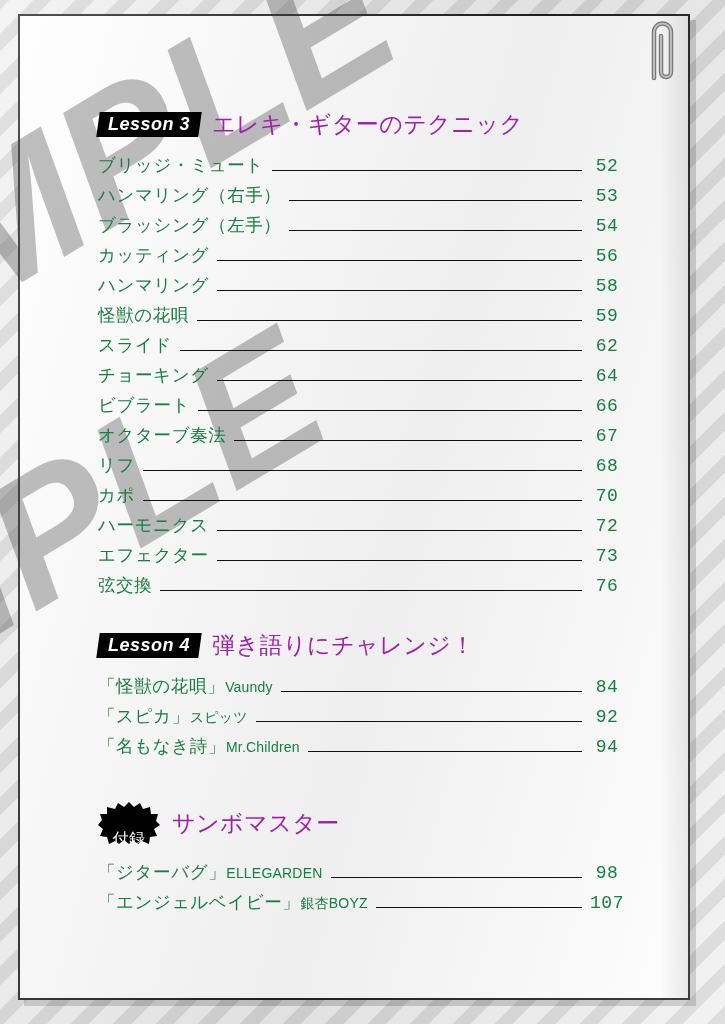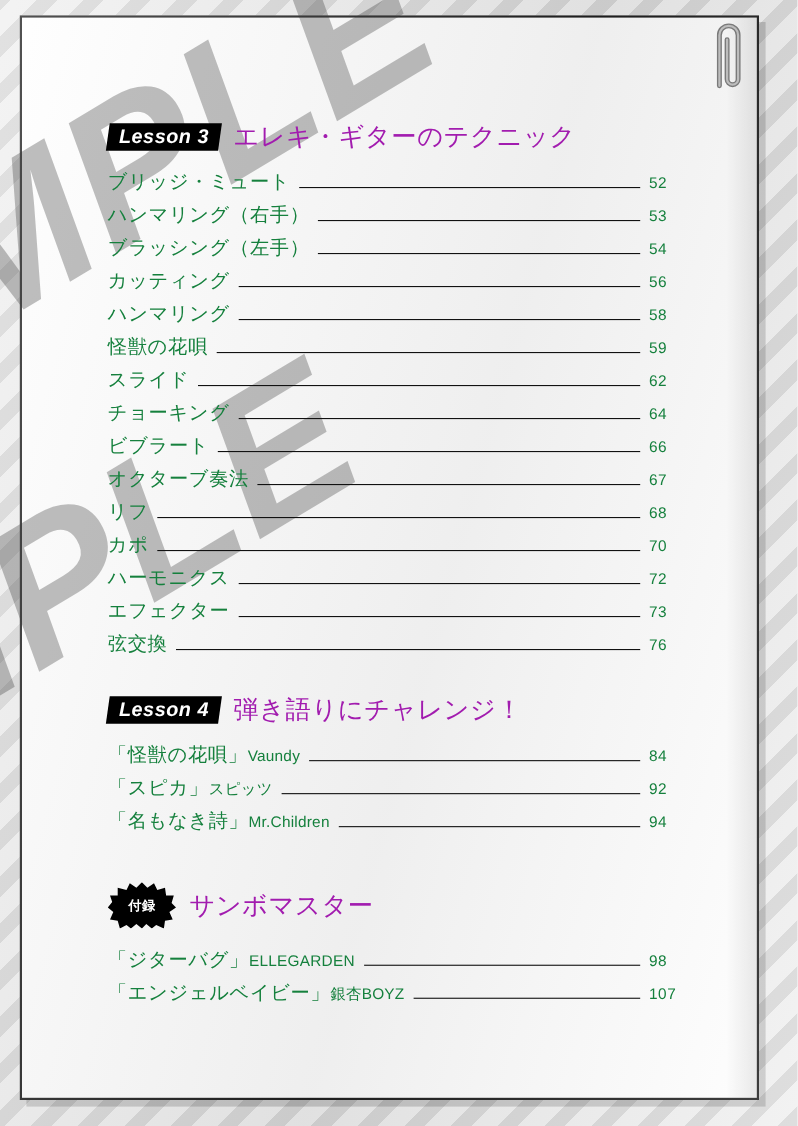--- a/index.html
+++ b/index.html
@@ -141,28 +141,28 @@
   
   .burst {
     position: relative;
     width: 62px;
     height: 42px;
     flex: 0 0 auto;
   }
   .burst svg { display: block; }
   .burst .burst-label {
     position: absolute;
-    left: 0; top: 0;
+    left: 0; top: 16px;
     width: 62px; height: 42px;
     display: flex;
     align-items: center;
     justify-content: center;
     color: #fff;
-    font-size: 12px;
-    font-weight: 700;
+    font-size: 16px;
+    font-weight: 400;
     letter-spacing: 0.5px;
   }
 
   
   .toc {
     margin: 0;
     padding: 0;
     list-style: none;
   }
   .toc li {
@@ -183,24 +183,25 @@
   }
   .toc .leader {
     flex: 1 1 auto;
     height: 1px;
     background: #111;
     margin: 0 8px 5px 8px;
     min-width: 18px;
   }
   .toc .page {
     white-space: nowrap;
-    font-size: 14px;
+    font-size: 18px;
     letter-spacing: 0.5px;
     min-width: 34px;
-    text-align: left;
+    text-align: center;
+    font-family: Liberation Mono, monospace;
   }
 
   .gap-lg { height: 26px; }
   .gap-xl { height: 34px; }
 </style>
 </head>
 <body>
 
 <div id="stage">
   <div id="stripes"></div>

